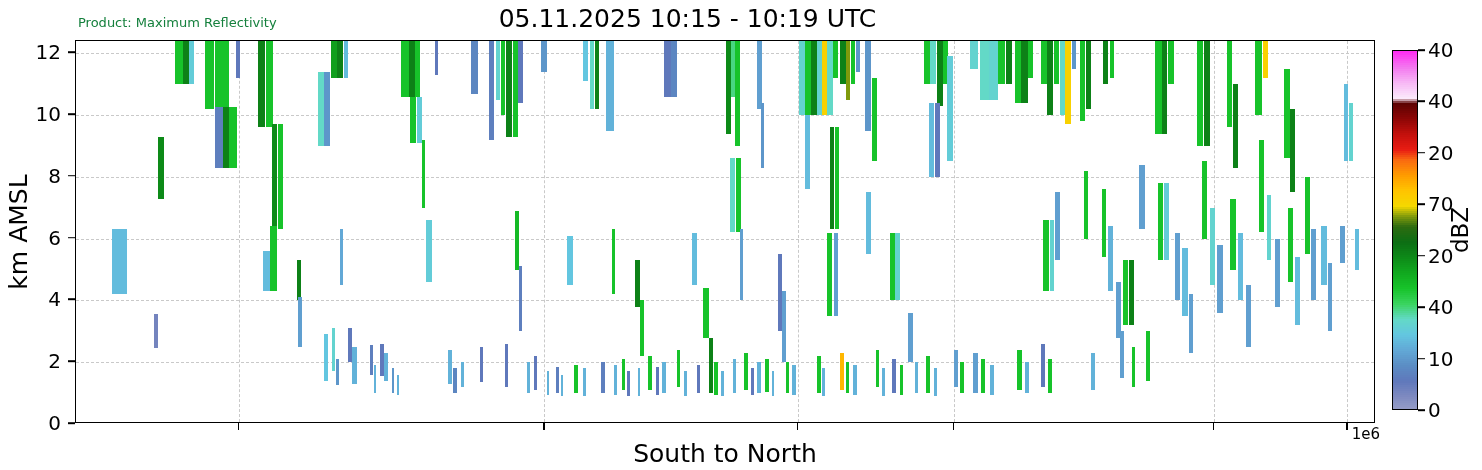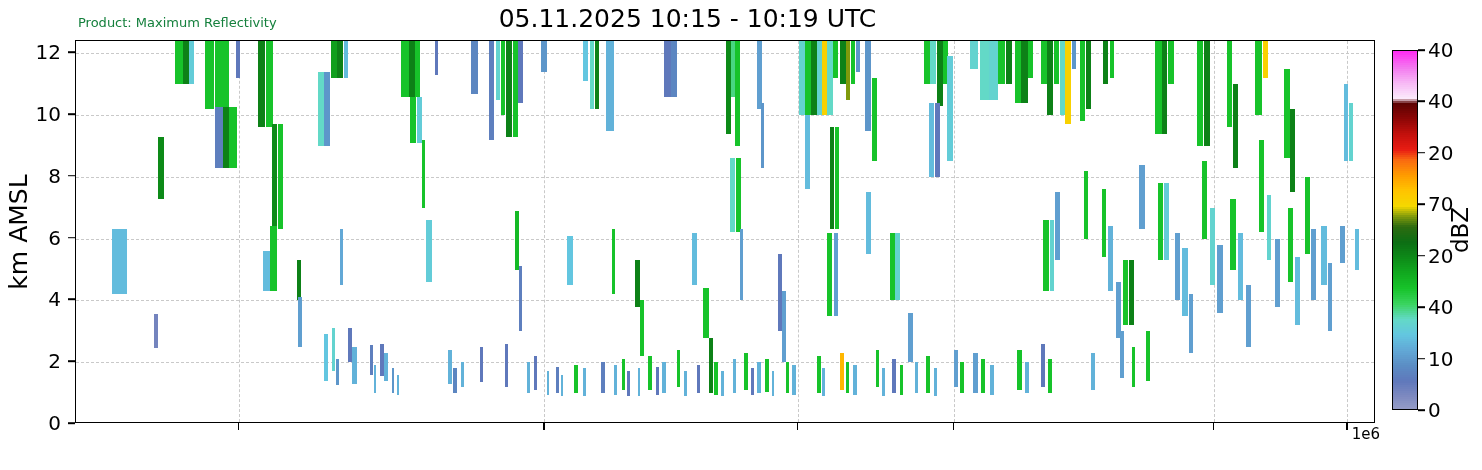--- a/index.html
+++ b/index.html
@@ -786,20 +786,21 @@
         <div class="data-col" style="left: 1263.6px; width: 5.2px; top: 0px; height: 383px;">
           <div class="data-seg" style="top: 185.323px; height: 37.0645px; background: rgb(96, 159, 208);"></div>
         </div>
         <div class="data-col" style="left: 1279.2px; width: 3.9px; top: 0px; height: 383px;">
           <div class="data-seg" style="top: 188.411px; height: 40.1532px; background: rgb(99, 188, 221);"></div>
         </div>
       </div>
   </div>
 
   <div id="x-axis">
+    <div id="x-axis-title">South to North</div>
     <div id="x-offset-label">1e6</div>
   <div class="xtick-mark" style="left: 162.5px;"></div>
       <div class="xtick-mark" style="left: 468px;"></div>
       <div class="xtick-mark" style="left: 721.5px;"></div>
       <div class="xtick-mark" style="left: 877.5px;"></div>
       <div class="xtick-mark" style="left: 1137.5px;"></div>
       <div class="xtick-mark" style="left: 1271.4px;"></div>
     </div>
 
   <div id="colorbar-wrap">

